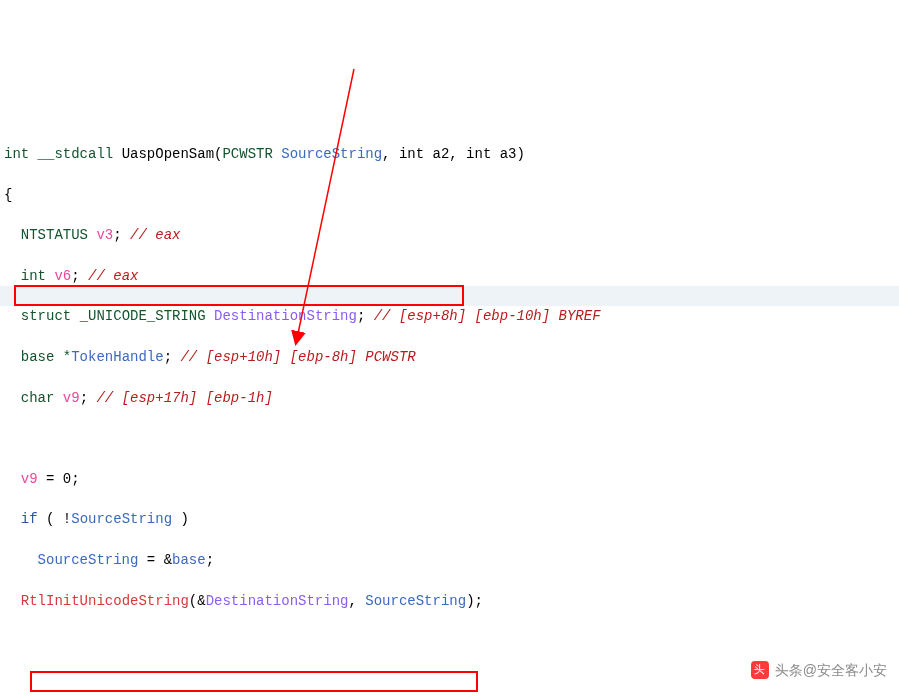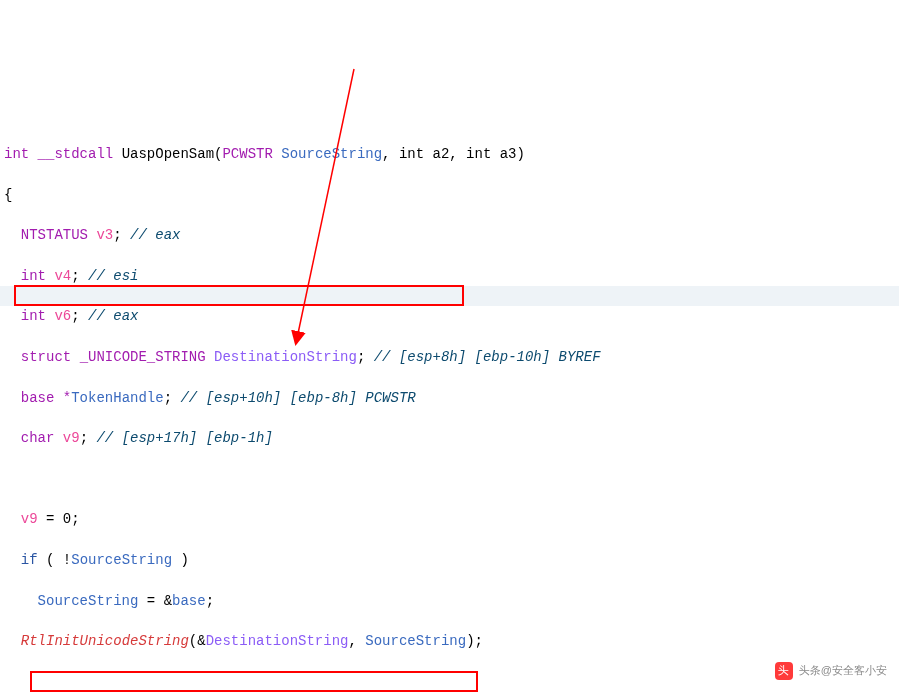--- a/index.html
+++ b/index.html
@@ -13,27 +13,27 @@
     height: 698px;
     overflow: hidden;
     position: relative;
   }
   .code-area {
     padding: 2px 4px;
     white-space: pre;
     position: relative;
   }
   .line { position: relative; }
-  .kw-type { color: #a21caf; } 
+  .kw-type { color: #14532d; } 
   .kw-flow { color: #2a55a3; } 
-  .func    { color: #d63a3a; font-style: italic; } 
+  .func    { color: #d63a3a; } 
   .param   { color: #ec4899; } 
   .var     { color: #8b5cf6; } 
   .globvar { color: #3a6abf; } 
-  .comment { color: #0c4a6e; font-style: italic; }
+  .comment { color: #b91c1c; font-style: italic; }
   .punct   { color: #000000; } 
   .hl-line {
     position: absolute;
     left: 0; right: 0;
     background: #eef3f7;
     height: 1.45em;
     z-index: 0;
   }
   .redbox {
     position: absolute;
@@ -44,21 +44,21 @@
   #arrow {
     position: absolute;
     z-index: 6;
     pointer-events: none;
   }
   .watermark {
     position: absolute;
     right: 12px;
     bottom: 18px;
     font-family: -apple-system, sans-serif;
-    font-size: 11px;
+    font-size: 14px;
     color: #8a8a8a;
     display: flex;
     align-items: center;
     gap: 6px;
     z-index: 10;
   }
   .watermark-icon {
     width: 18px; height: 18px;
     background: #ff3a3a;
     border-radius: 4px;
@@ -85,21 +85,20 @@
         <path d="M0,0 L10,5 L0,10 z" fill="#ff0000"></path>
       </marker>
     </defs>
     <line x1="333" y1="6" x2="275" y2="280" stroke="#ff0000" stroke-width="1.5" marker-end="url(#ah)"></line>
   </svg>
 
   <div class="content">
 <div class="line"><span class="kw-type">int __stdcall </span><span class="punct">UaspOpenSam</span><span class="punct">(</span><span class="kw-type">PCWSTR</span><span class="globvar"> SourceString</span><span class="punct">, int a2, int a3)</span></div>
 <div class="line"><span class="punct">{</span></div>
 <div class="line"><span class="kw-type">  NTSTATUS </span><span class="param">v3</span><span class="punct">; </span><span class="comment">// eax</span></div>
-<div class="line"><span class="kw-type">  int </span><span class="param">v4</span><span class="punct">; </span><span class="comment">// esi</span></div>
 <div class="line"><span class="kw-type">  int </span><span class="param">v6</span><span class="punct">; </span><span class="comment">// eax</span></div>
 <div class="line"><span class="kw-type">  struct </span><span class="kw-type">_UNICODE_STRING</span><span class="punct"> </span><span class="var">DestinationString</span><span class="punct">; </span><span class="comment">// [esp+8h] [ebp-10h] BYREF</span></div>
 <div class="line"><span class="kw-type">  base *</span><span class="globvar">TokenHandle</span><span class="punct">; </span><span class="comment">// [esp+10h] [ebp-8h] PCWSTR</span></div>
 <div class="line"><span class="kw-type">  char </span><span class="param">v9</span><span class="punct">; </span><span class="comment">// [esp+17h] [ebp-1h]</span></div>
 <div class="line">&nbsp;</div>
 <div class="line"><span class="param">  v9</span><span class="punct"> = 0;</span></div>
 <div class="line"><span class="kw-flow">  if</span><span class="punct"> ( </span><span class="punct">!</span><span class="globvar">SourceString</span><span class="punct"> )</span></div>
 <div class="line"><span class="globvar">    SourceString</span><span class="punct"> = &amp;</span><span class="globvar">base</span><span class="punct">;</span></div>
 <div class="line"><span class="punct">  </span><span class="func">RtlInitUnicodeString</span><span class="punct">(&amp;</span><span class="var">DestinationString</span><span class="punct">, </span><span class="globvar">SourceString</span><span class="punct">);</span></div>
 

